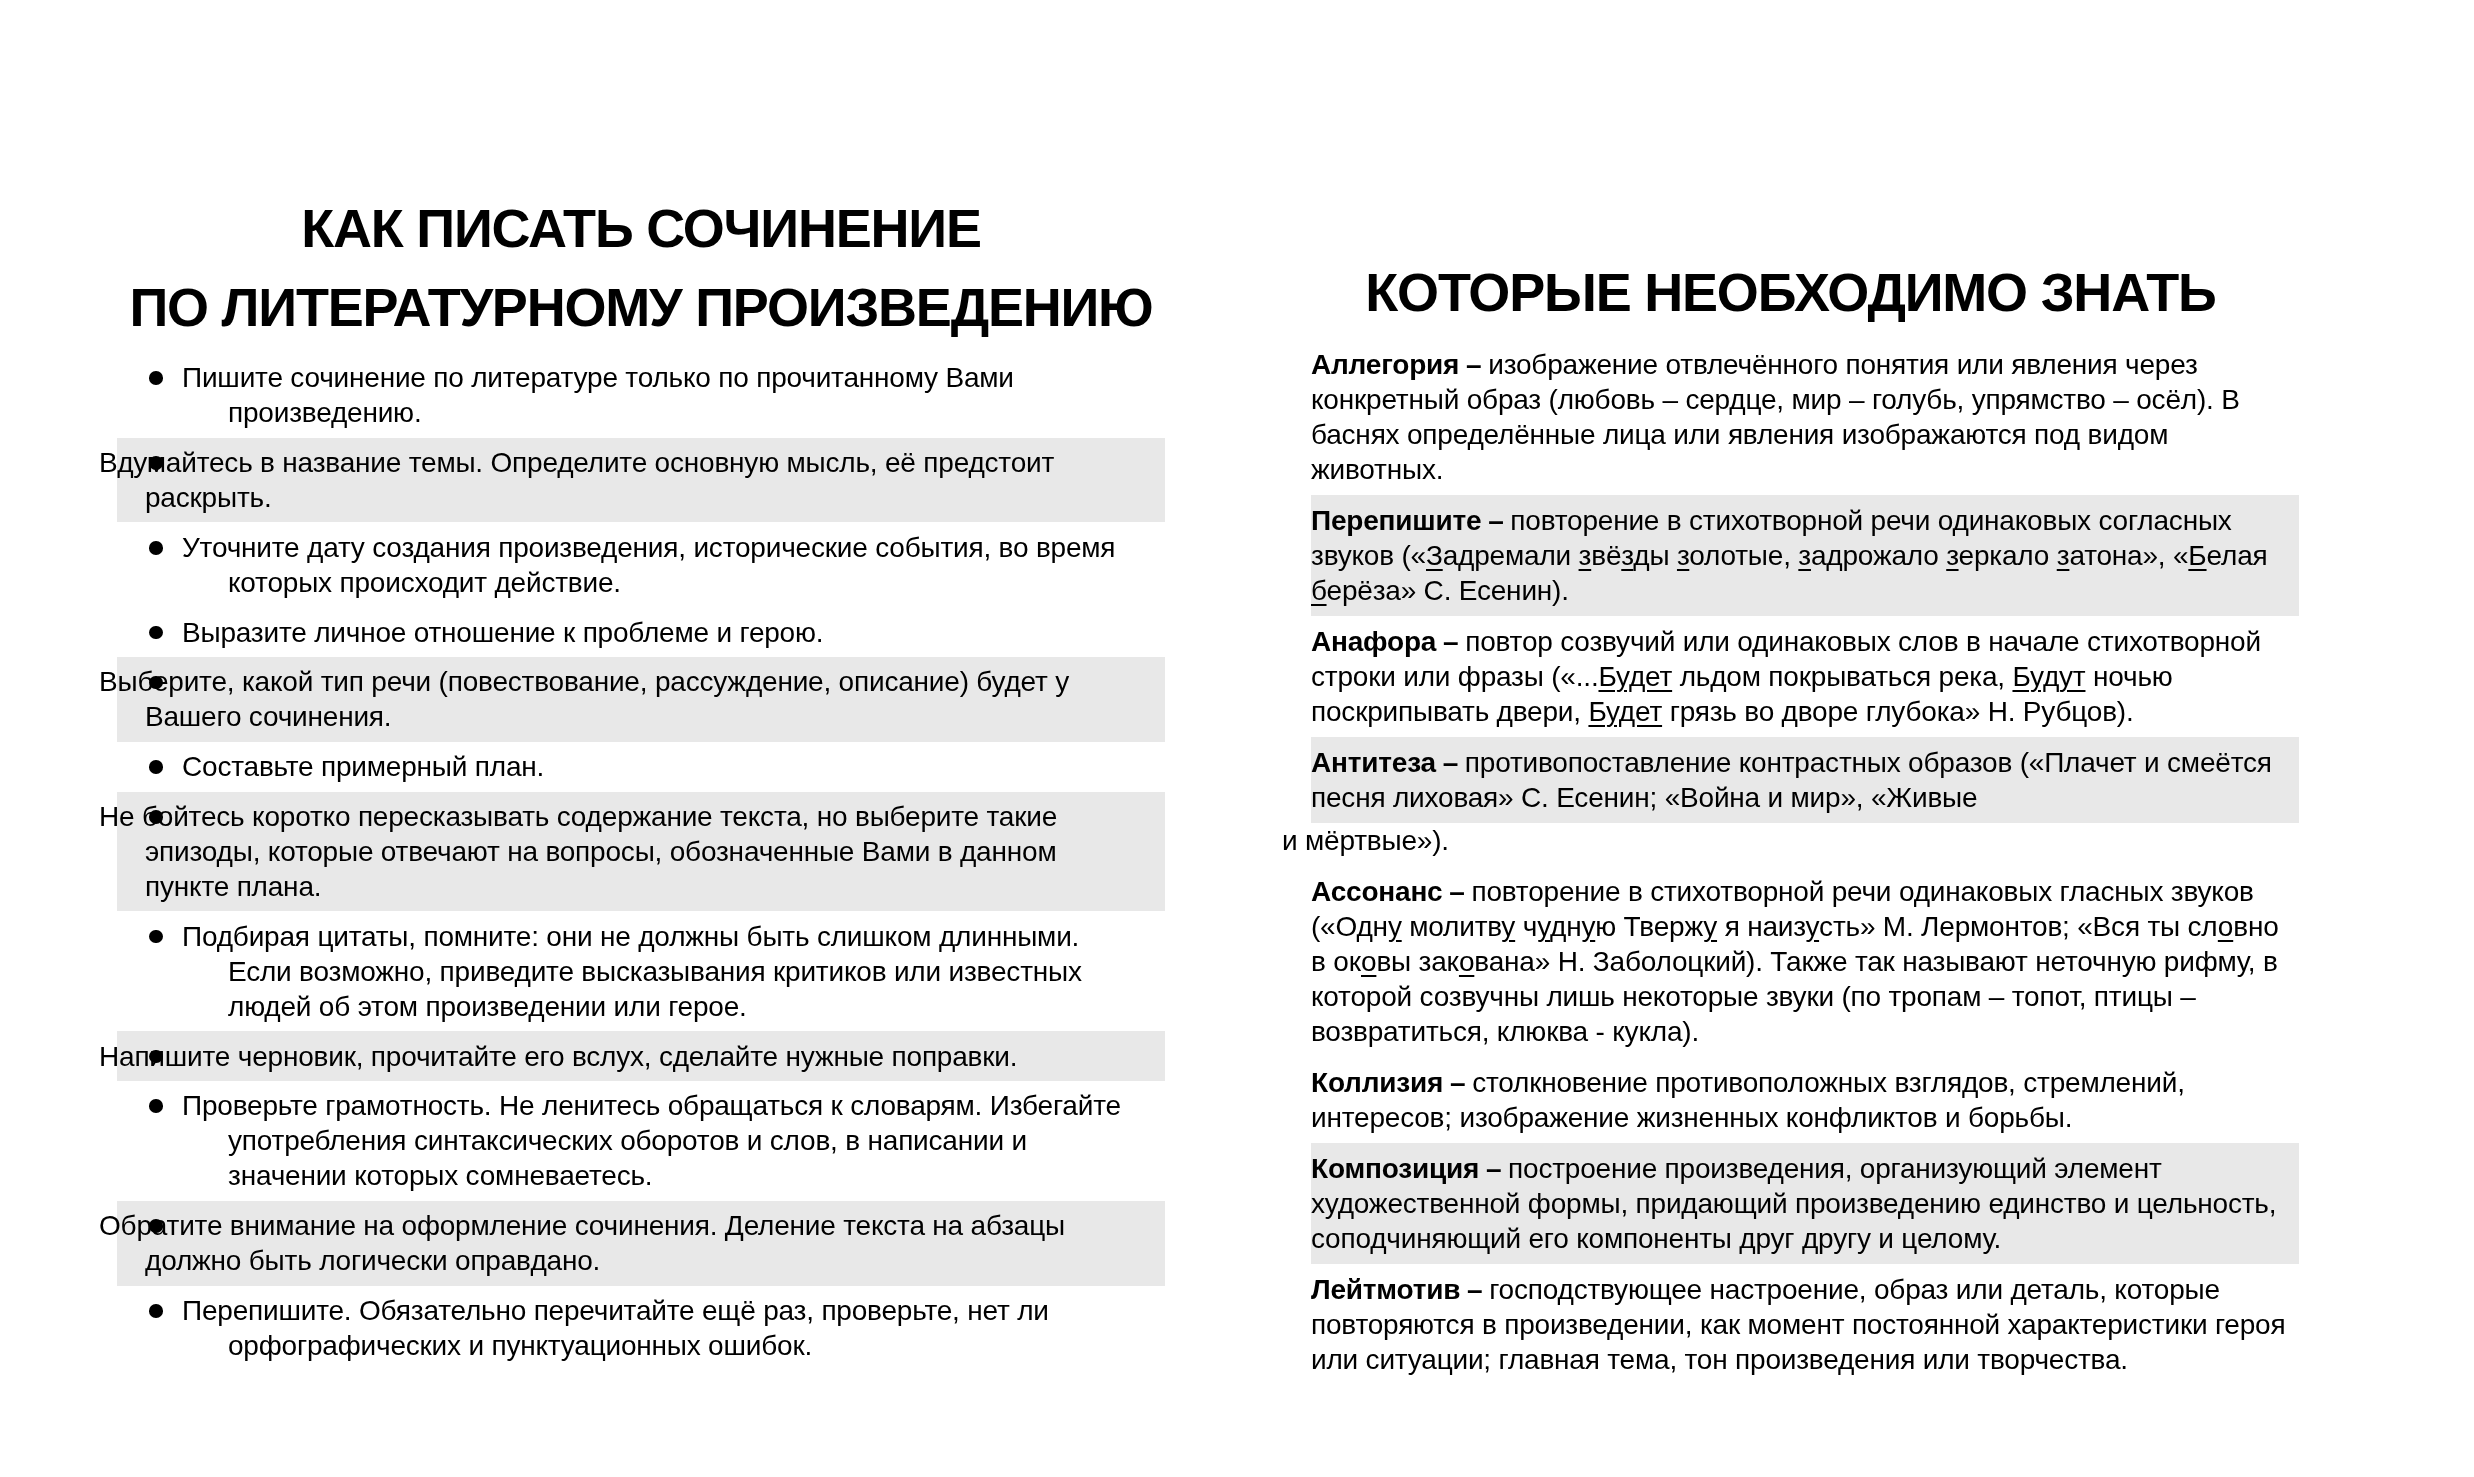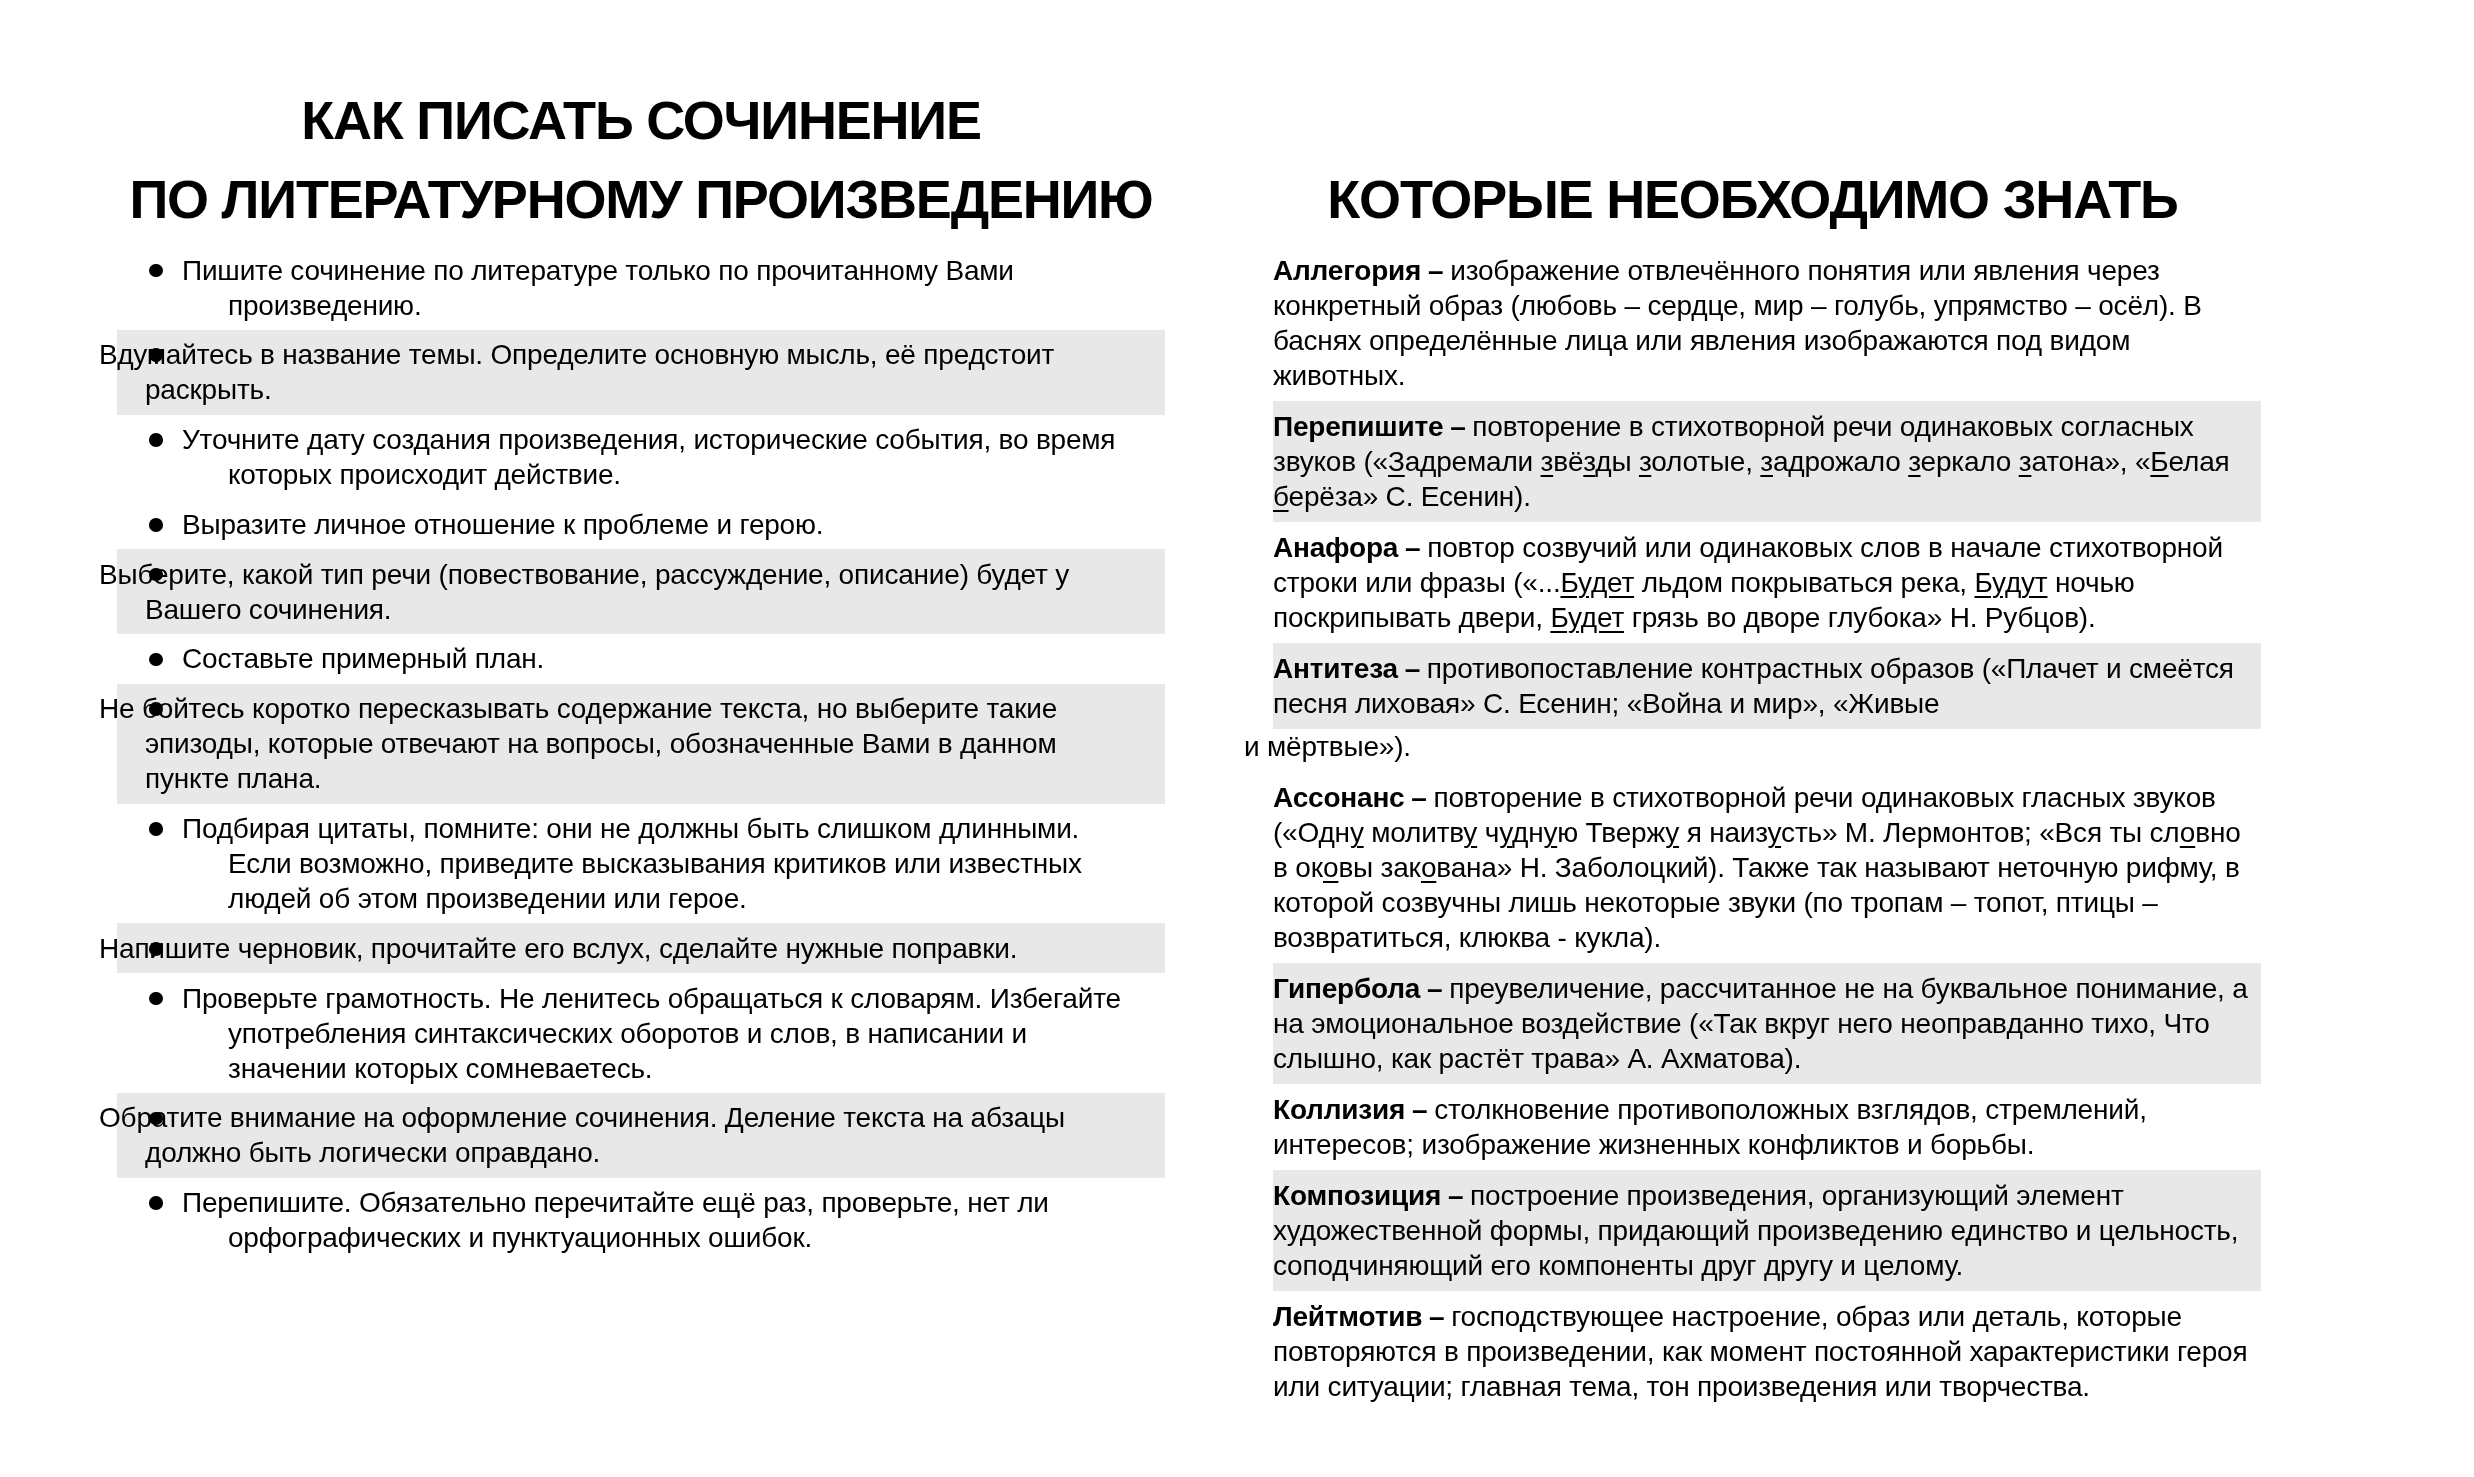--- a/index.html
+++ b/index.html
@@ -2,25 +2,26 @@
 <html lang="ru" style="font-size:10px"><head>
 <meta charset="utf-8">
 <style>
   html,body { margin:0; padding:0; background:#ffffff; }
   .page {
     position:relative;
     width:2475px; height:1478px;
     overflow:hidden;
     box-sizing:border-box;
     display:flex;
-    gap:79px;
+    gap:117px;
     padding:81px 108px 0 117px;
     font-family:"Liberation Sans", sans-serif;
     color:#000;
     background:#ffffff;
+    align-items:center;
   }
   .col { box-sizing:border-box; }
   .col-left  { width:1048px; flex:0 0 auto; }
   .col-right { width:1017px; flex:0 0 auto; }
 
   .title {
     font-size:54px; line-height:79px; font-weight:700;
     text-align:center; letter-spacing:-1.2px;
     margin:0 0 6.2px 0;
   }
@@ -94,23 +95,20 @@
           <div class="pbody"><span class="term">Анафора</span><span class="sep">–</span><span>повтор созвучий или одинаковых слов в начале стихотворной строки или фразы («...<u>Будет</u> льдом покрываться река, <u>Будут</u> ночью поскрипывать двери, <u>Будет</u> грязь во дворе глубока» Н. Рубцов).</span></div>
         </div>
         <div class="para">
           <div class="pbody hl"><span class="term">Антитеза</span><span class="sep">–</span><span>противопоставление контрастных образов («Плачет и смеётся песня лиховая» С. Есенин; «Война и мир», «Живые</span></div>
           <div class="tail">и мёртвые»).</div>
         </div>
         <div class="para">
           <div class="pbody"><span class="term">Ассонанс</span><span class="sep">–</span><span>повторение в стихотворной речи одинаковых гласных звуков («Одн<u>у</u> молитв<u>у</u> ч<u>у</u>дн<u>у</u>ю Тверж<u>у</u> я наиз<u>у</u>сть» М. Лермонтов; «Вся ты сл<u>о</u>вно в ок<u>о</u>вы зак<u>о</u>вана» Н. Заболоцкий). Также так называют неточную рифму, в которой созвучны лишь некоторые звуки (по тропам – топот, птицы – возвратиться, клюква - кукла).</span></div>
         </div>
         <div class="para">
-          <div class="pbody hl"><span class="term">Гипербола</span><span class="sep">–</span><span>преувеличение, рассчитанное не на буквальное понимание, а на эмоциональное воздействие («Так вкруг него неоправданно тихо, Что слышно, как растёт трава» А. Ахматова).</span></div>
-        </div>
-        <div class="para">
           <div class="pbody"><span class="term">Коллизия</span><span class="sep">–</span><span>столкновение противоположных взглядов, стремлений, интересов; изображение жизненных конфликтов и борьбы.</span></div>
         </div>
         <div class="para">
           <div class="pbody hl"><span class="term">Композиция</span><span class="sep">–</span><span>построение произведения, организующий элемент художественной формы, придающий произведению единство и цельность, соподчиняющий его компоненты друг другу и целому.</span></div>
         </div>
         <div class="para">
           <div class="pbody"><span class="term">Лейтмотив</span><span class="sep">–</span><span>господствующее настроение, образ или деталь, которые повторяются в произведении, как момент постоянной характеристики героя или ситуации; главная тема, тон произведения или творчества.</span></div>
         </div>
       </div>
   </div>

